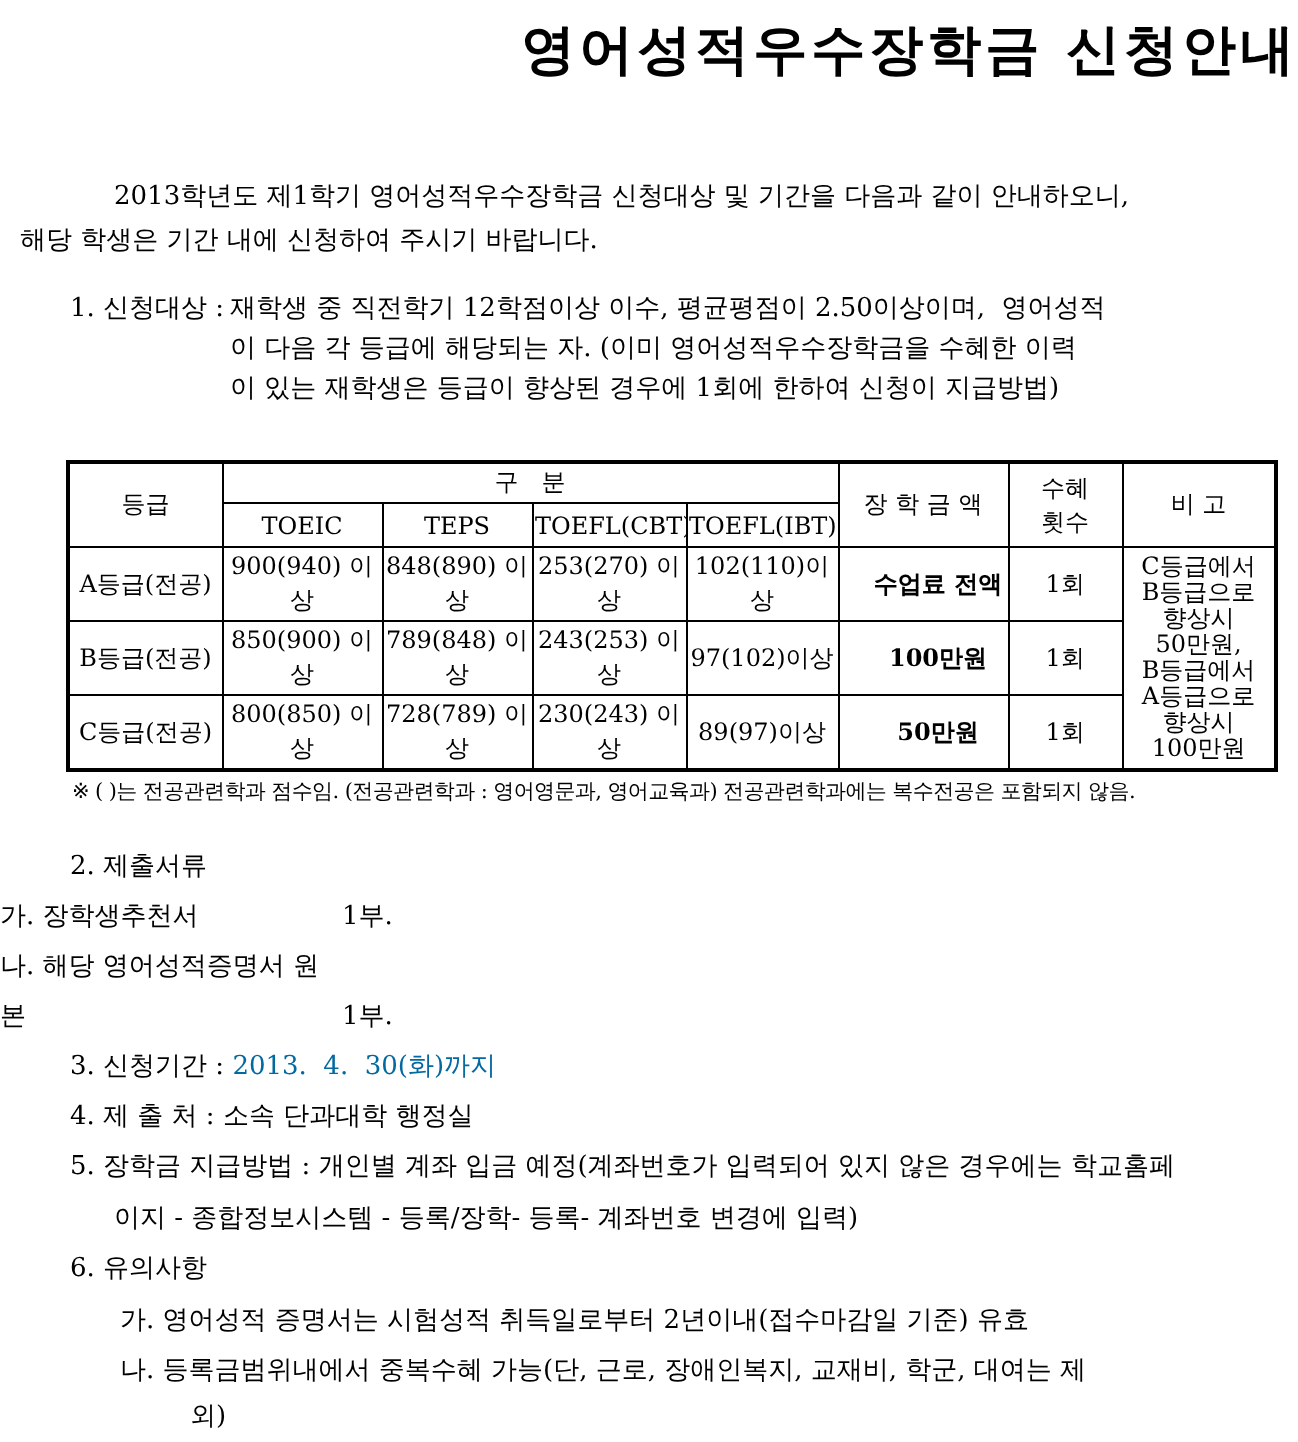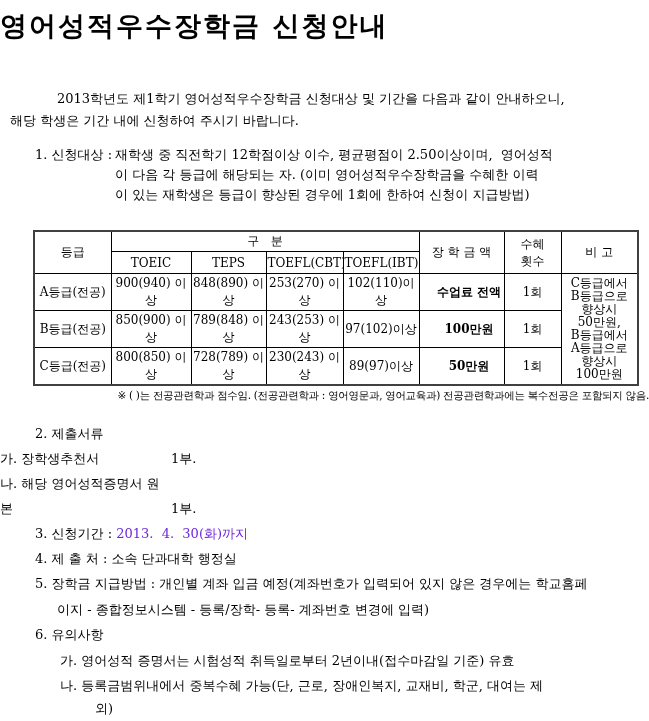--- a/index.html
+++ b/index.html
@@ -9,21 +9,21 @@
     width:649px; height:721px;
     background:#ffffff;
     color:#000000;
     font-family:"DejaVu Serif","DejaVu Sans",serif;
     font-size:13px;
     overflow:hidden;
   }
   .pre { white-space:pre-wrap; }
   .title {
     margin-top:8px;
-    text-align:left;
+    text-align:right;
     font-size:27px;
     font-weight:bold;
     letter-spacing:2px;
     line-height:36px;
   }
   .intro { margin-top:44px; padding:0 10px; line-height:22px; }
   .intro .l1 { text-indent:47px; }
   .sec { margin-left:35px; }
   .flexline { display:flex; align-items:flex-start; }
   .flexline .lbl { white-space:nowrap; }
@@ -37,31 +37,31 @@
     font-size:12px;
     text-align:center;
   }
   .grade-table th, .grade-table td {
     border:1px solid #000;
     font-weight:normal;
     padding:1px 1px;
     vertical-align:middle;
     overflow:hidden;
   }
-  .grade-table { border:2px solid #404040; }
+  .grade-table { border:2px solid #000000; }
   .grade-table .hr1 { height:20px; }
   .grade-table .hr2 { height:22px; }
   .grade-table .dr { height:37px; }
   .grade-table .bold { font-weight:bold;padding-left:16px; }
   .note-cell { line-height:13px; font-size:12px; word-break:keep-all; padding:2px 4px; }
-  .footnote { margin:3px 0 18px 36px; font-size:10.5px; letter-spacing:-0.3px;text-align:right; }
+  .footnote { margin:3px 0 18px 36px; font-size:10.5px; letter-spacing:-0.3px; }
   .s2 { margin-top:7px; line-height:25px; }
   .sub { line-height:25px; }
   .doc-name { display:inline-block; width:171px; }
-  .blue { color:#6d28d9;margin-top:48px; }
+  .blue { color:#0369a1;margin-top:48px; }
   .red { color:#ff2a2a; }
   .s3,.s4 { line-height:25px; }
   .s5 { line-height:26px; }
   .s5-wrap { margin-left:57px; line-height:26px; }
   .s6 { line-height:24px; }
   .sub6 { margin-left:60px; line-height:23px; }
   .sub6 .lbl { width:28px; }
   .gap2 { margin-top:2px; }
   .gap4 { margin-top:4px; }
 </style>

